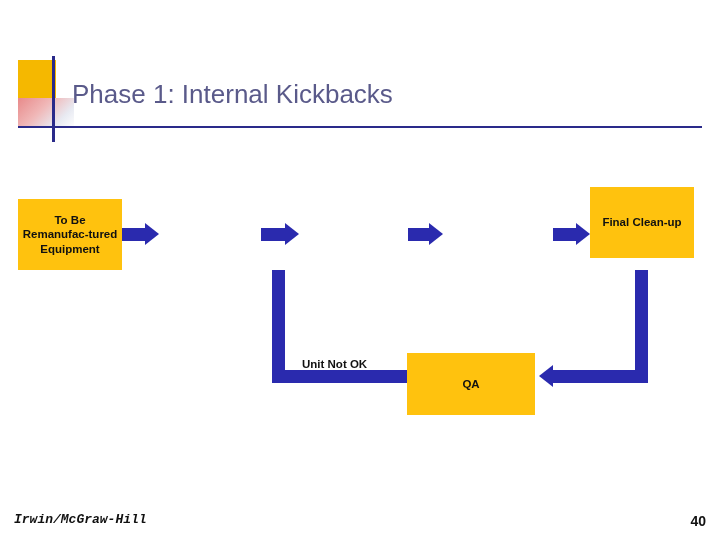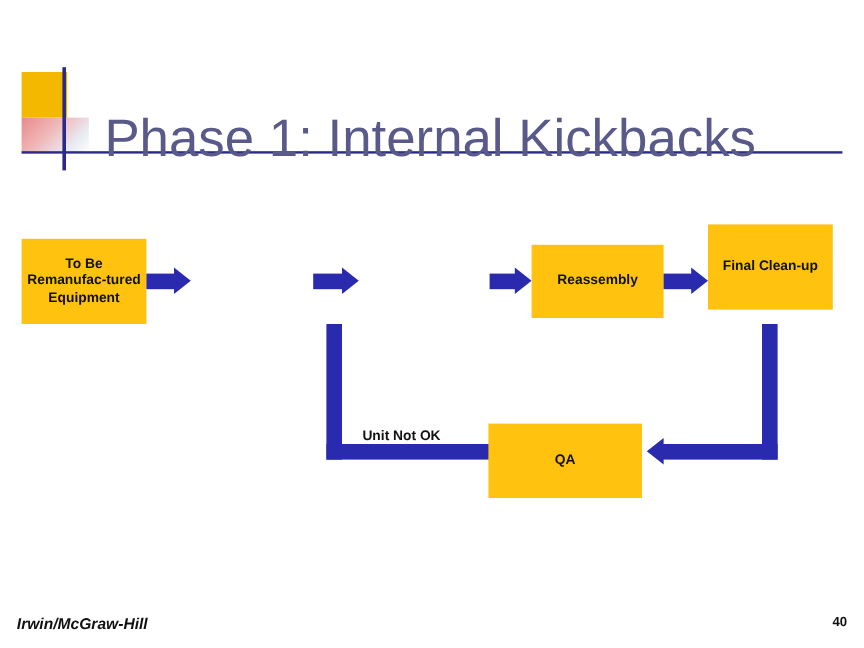--- a/index.html
+++ b/index.html
@@ -44,24 +44,24 @@
     position: absolute;
     left: 18px;
     top: 126px;
     width: 684px;
     height: 2px;
     background: #2a2a8a;
   }
 
   .page-title {
     position: absolute;
-    left: 87px;
+    left: 72px;
     top: 62px;
     width: 600px;
-    font-size: 44px;
+    font-size: 26px;
     color: #5a5a8a;
     font-weight: normal;
     letter-spacing: 0px;
     white-space: nowrap;
   }
 
   
   .diagram {
     position: absolute;
     left: 0;
@@ -145,32 +145,32 @@
     font-weight: bold;
     color: #111111;
     line-height: 1.25;
   }
 
   
   .footer-left {
     position: absolute;
     left: 14px;
     top: 512px;
-    font-family: Liberation Sans, sans-serif;
+    font-family: Liberation Mono, monospace;
     font-size: 13px;
     font-weight: bold;
     font-style: italic;
     color: #111111;
     text-align: right;
   }
   .footer-right {
     position: absolute;
     right: 14px;
     top: 513px;
-    font-size: 11px;
+    font-size: 14px;
     font-weight: bold;
     color: #111111;
   }
 </style>
 </head>
 <body>
 
 <div class="deco-square"></div>
 <div class="deco-gradient"></div>
 <div class="deco-vline"></div>
@@ -188,23 +188,20 @@
   <div class="arrow-head head-right a1-head"></div>
 
 
   <div class="arrow-bar a2-bar"></div>
   <div class="arrow-head head-right a2-head"></div>
 
 
   <div class="arrow-bar a3-bar"></div>
   <div class="arrow-head head-right a3-head"></div>
 
-  <div class="node node-4">
-    <span>Reassembly</span>
-  </div>
 
   <div class="arrow-bar a4-bar"></div>
   <div class="arrow-head head-right a4-head"></div>
 
   <div class="node node-5">
     <span>Final Clean-up</span>
   </div>
 
   <div class="arrow-bar loop-v"></div>
   <div class="arrow-bar loop-h"></div>

